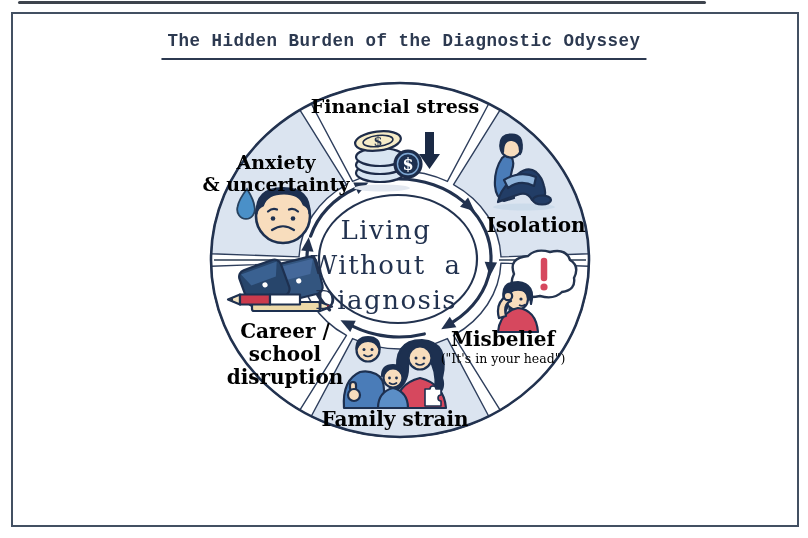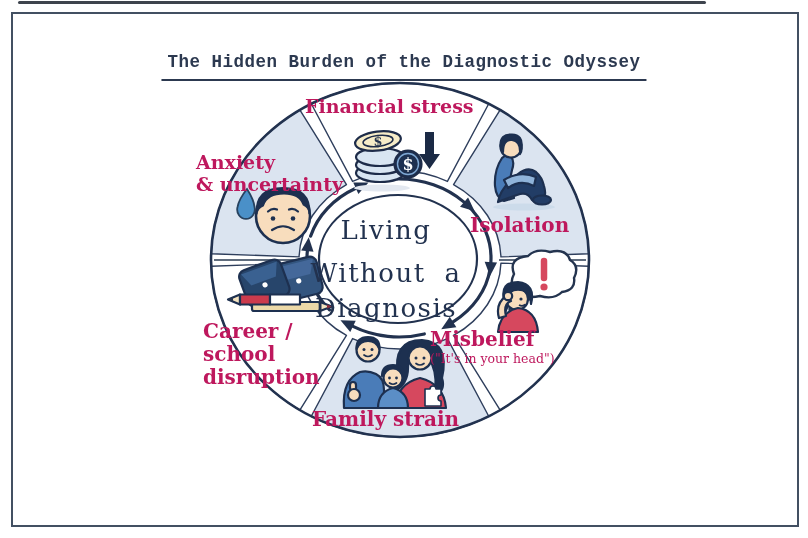--- a/index.html
+++ b/index.html
@@ -2,34 +2,34 @@
 <html><head>
 <meta charset="utf-8">
 <style>
   html,body{margin:0;padding:0;background:#fff;}
   .stage{position:relative;width:808px;height:538px;background:#ffffff;overflow:hidden;
          font-family:"DejaVu Serif","Liberation Serif",serif;color:#22324f;}
   .frame{position:absolute;left:11px;top:12px;width:784px;height:511px;border:2px solid #435062;}
   .artifact{position:absolute;left:18px;top:1px;width:688px;height:3px;background:#1c232e;border-radius:2px;opacity:.85;}
   .title{position:absolute;left:50%;transform:translateX(-50%);top:31px;white-space:nowrap;
          font-family:"Liberation Mono","DejaVu Sans Mono",monospace;font-size:17.5px;font-weight:700;
-         letter-spacing:.5px;color:#2c3950;border-bottom:2px solid #2c3950;padding:0 6px 7px 6px;margin-top:21px;}
+         letter-spacing:.5px;color:#2c3950;border-bottom:2px solid #2c3950;padding:0 6px 7px 6px;}
   svg.wheel{position:absolute;left:0;top:0;}
   svg.icon{position:absolute;}
-  .label{position:absolute;text-align:left;font-weight:600;color:#be185d;line-height:1.16;}
+  .label{position:absolute;text-align:center;font-weight:600;color:#000000;line-height:1.16;}
   .lbl-financial{left:305px;top:95px;width:180px;font-size:19px;}
   .lbl-isolation{left:470px;top:214px;width:132px;font-size:20px;}
   .lbl-misbelief{left:430px;top:328px;width:146px;font-size:20px;}
   .lbl-sub{font-size:12.5px;font-weight:500;margin-top:1px;}
   .lbl-family{left:312px;top:408px;width:166px;font-size:20px;font-weight:700;}
   .lbl-career{left:203px;top:320px;width:164px;font-size:20px;}
   .lbl-anxiety{left:196px;top:144px;width:160px;font-size:19px;margin-top:7px;}
   .center-text{position:absolute;left:306px;top:213px;width:160px;text-align:center;
                font-size:26px;line-height:35px;letter-spacing:1.5px;font-weight:500;color:#22324f;}
-  .ws{word-spacing:9px;margin-top:8px;}
+  .ws{word-spacing:9px;}
 </style>
 </head>
 <body>
 
 <div class="stage">
   <div class="artifact"></div>
   <div class="frame"></div>
 
   <div class="title">The Hidden Burden of the Diagnostic Odyssey</div>
 

